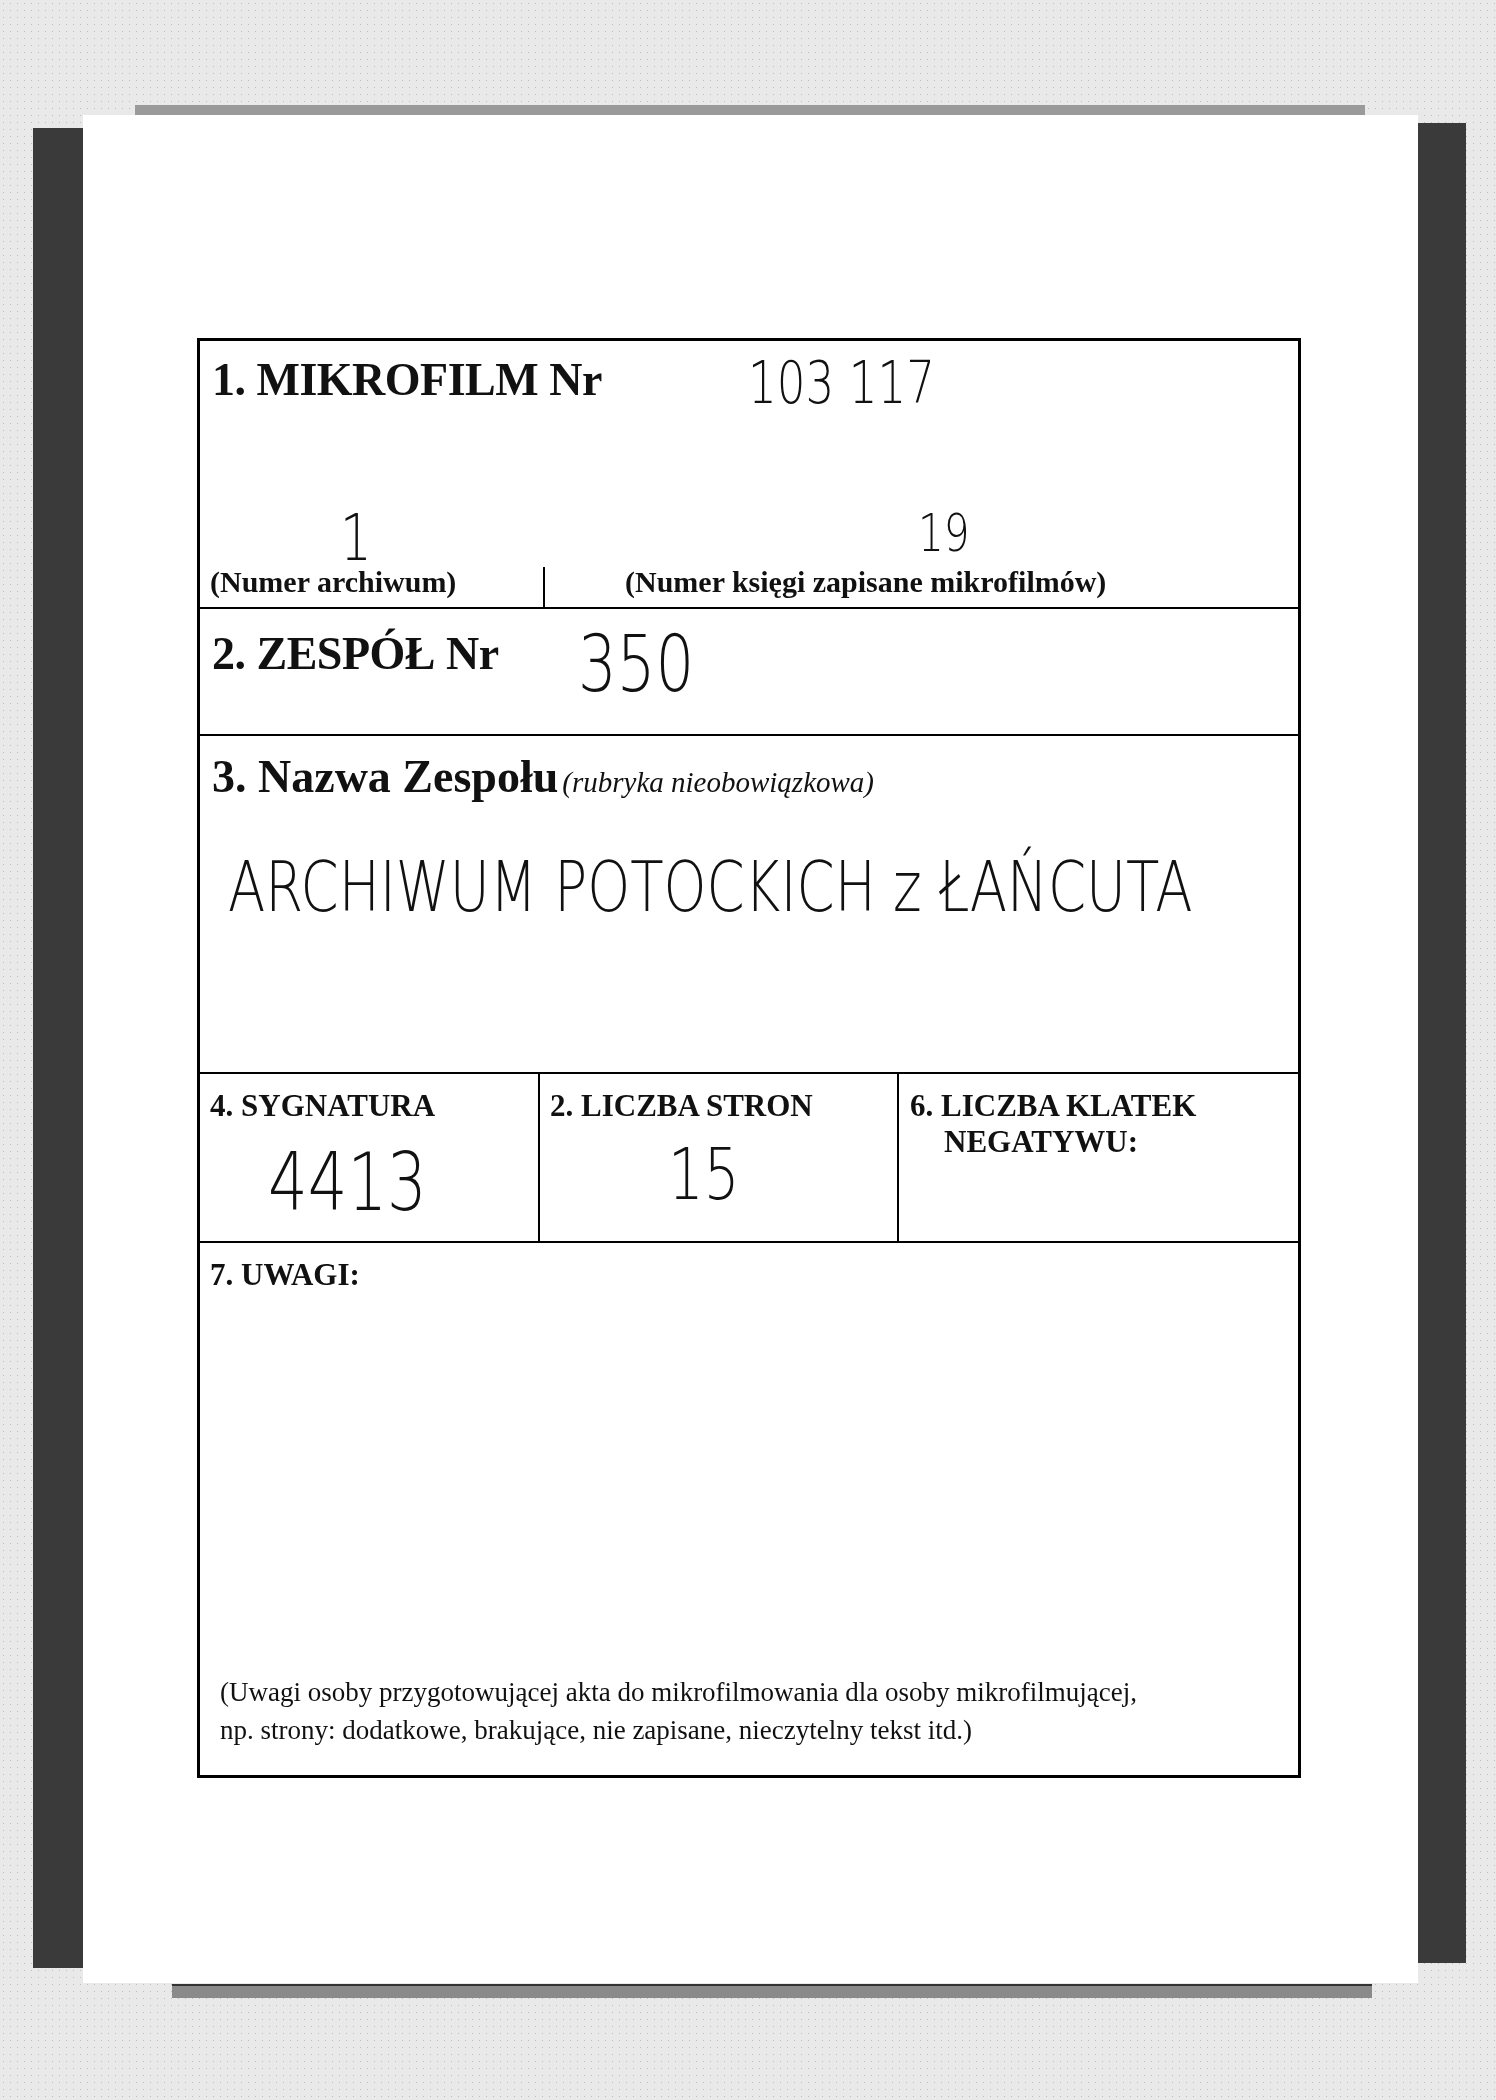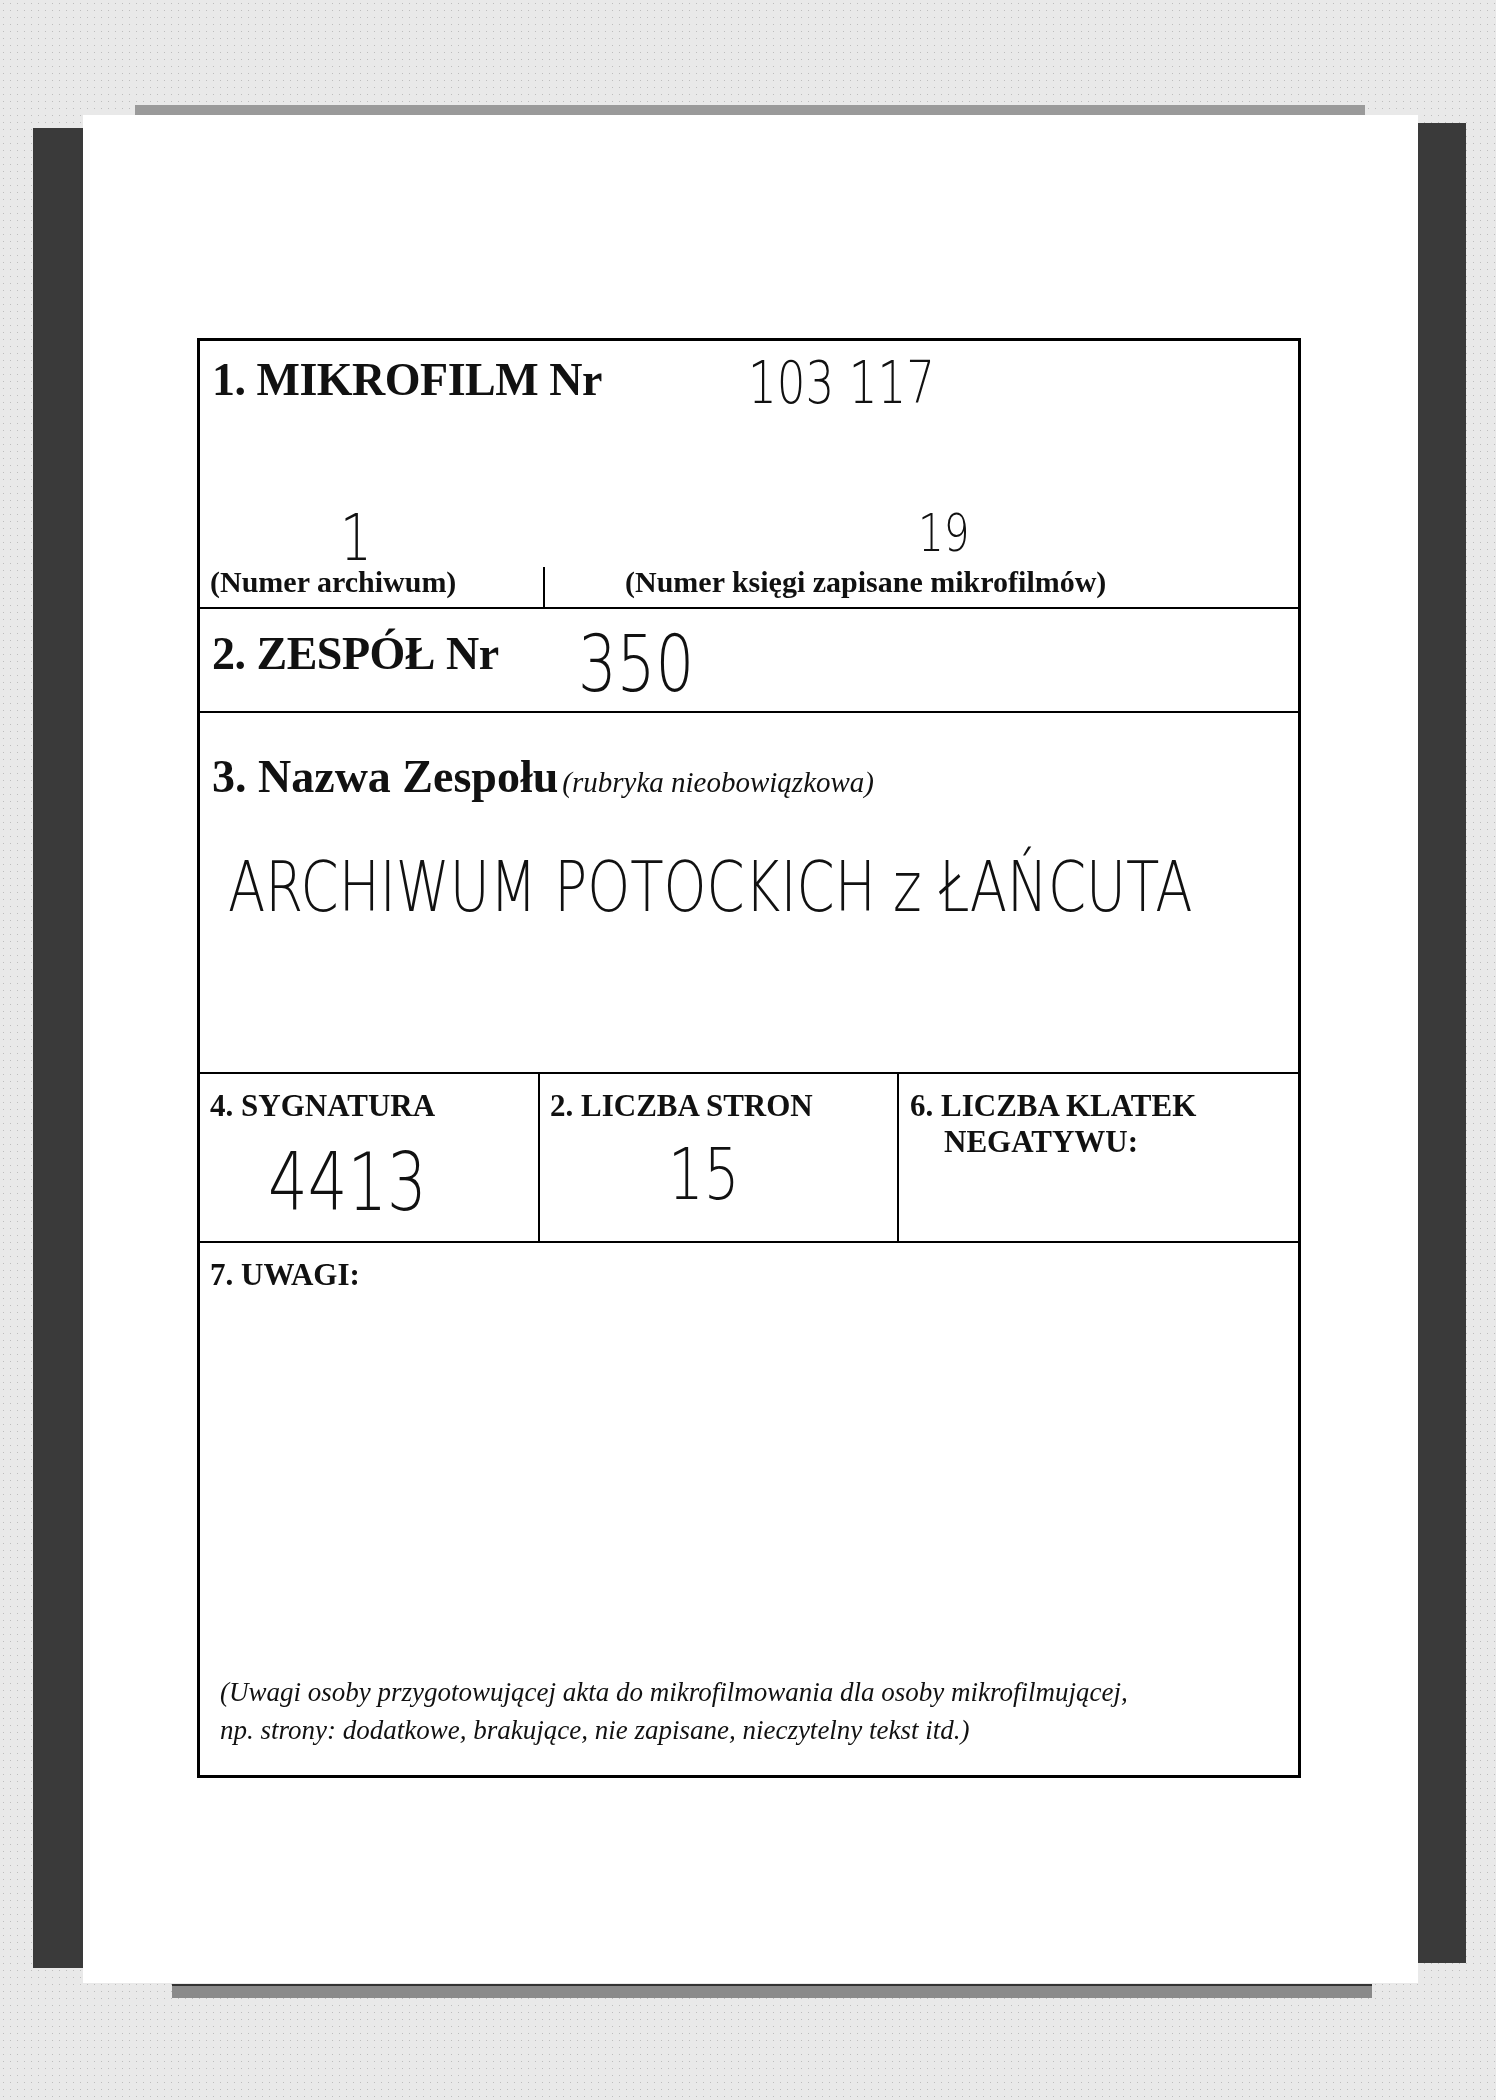--- a/index.html
+++ b/index.html
@@ -10,31 +10,31 @@
     font-family:"Liberation Serif","DejaVu Serif",serif;color:#111;}
   .strip{position:absolute;background:#3a3a3a;}
   .strip-left{left:33px;top:128px;width:50px;height:1840px;}
   .strip-right{left:1415px;top:123px;width:51px;height:1840px;}
   .edge-top{position:absolute;left:135px;top:105px;width:1230px;height:10px;background:#9a9a9a;border-bottom:2px solid #444;}
   .edge-bottom{position:absolute;left:172px;top:1984px;width:1200px;height:12px;background:#8a8a8a;border-top:2px solid #333;}
   .page{position:absolute;left:83px;top:115px;width:1335px;height:1868px;background:#fff;}
   .form{position:absolute;left:197px;top:338px;width:1104px;height:1440px;border:3px solid #000;box-sizing:border-box;}
   .row{position:absolute;left:0;width:100%;border-bottom:2px solid #000;box-sizing:border-box;}
   .r1{top:0;height:268px;}
-  .r2{top:268px;height:104px;}
+  .r2{top:268px;height:127px;}
   .r3{top:395px;height:338px;}
   .r4{top:733px;height:169px;}
   .r5{top:902px;height:532px;border-bottom:none;}
   .bold-label{position:absolute;font-weight:bold;font-size:46px;letter-spacing:-0.5px;}
   .hand{position:absolute;font-family:"DejaVu Sans",sans-serif;font-weight:200;color:#111;transform:scaleX(0.78);transform-origin:left top;}
   .italic{font-style:italic;}
   .sublabel{position:absolute;font-weight:bold;font-size:30px;}
   .vsep{position:absolute;width:2px;background:#000;}
   .cell-label{position:absolute;font-weight:bold;font-size:31px;line-height:36px;}
-  .note{position:absolute;left:20px;font-style:italic;font-size:27px;line-height:38px;}
+  .note{position:absolute;left:20px;font-size:27px;line-height:38px;}
 </style>
 </head>
 <body>
 
 <div class="strip strip-left"></div>
 <div class="strip strip-right"></div>
 <div class="edge-top"></div>
 <div class="edge-bottom"></div>
 
 <div class="page">

